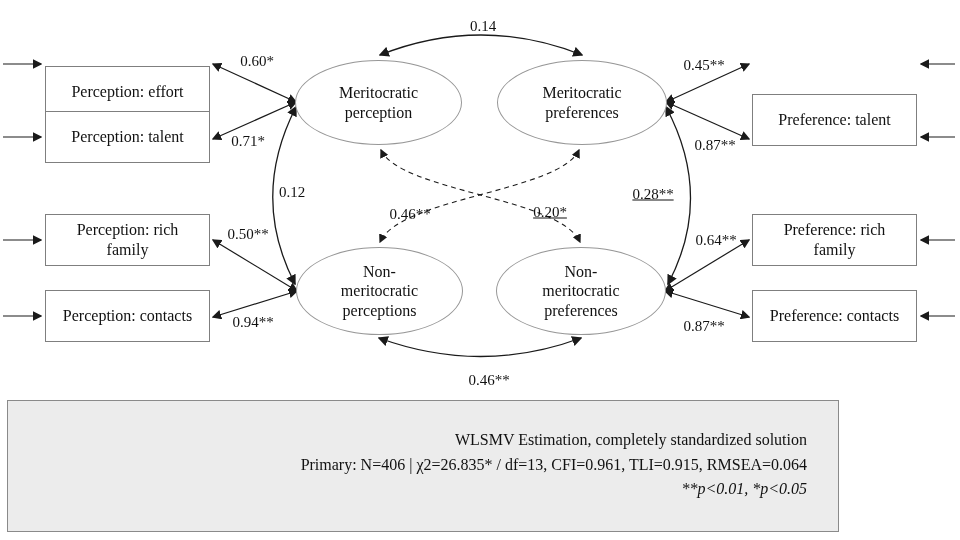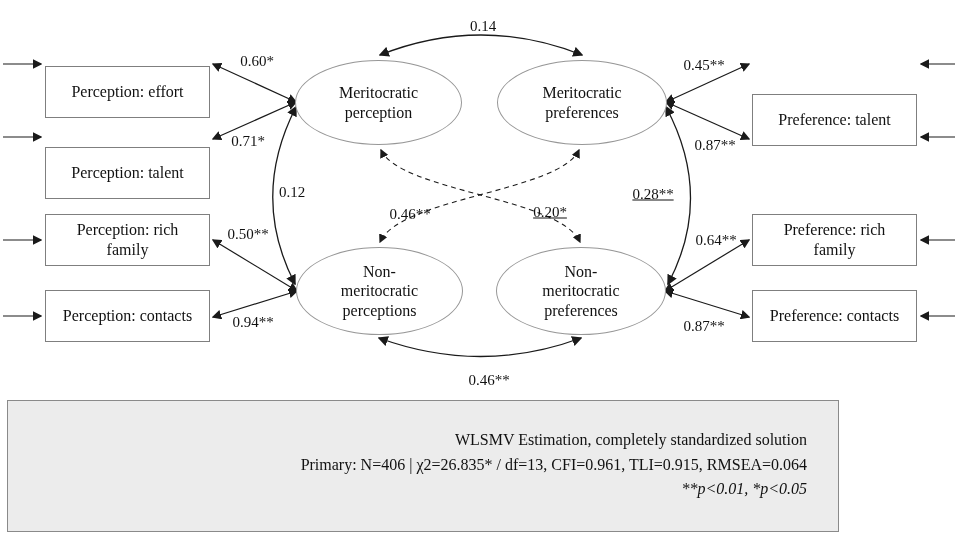--- a/index.html
+++ b/index.html
@@ -106,21 +106,21 @@
       <path d="M 379 338 Q 481 375 581 338" marker-start="url(#ah)" marker-end="url(#ah)"></path>
     </g>
 
     <g stroke="#1a1a1a" stroke-width="1.1" stroke-dasharray="5 4" fill="none">
       <path d="M 381 150 C 401 192 559 197 580 242" marker-start="url(#ah)" marker-end="url(#ah)"></path>
       <path d="M 579 150 C 559 192 401 197 380 242" marker-start="url(#ah)" marker-end="url(#ah)"></path>
     </g>
   </svg>
 
   <div class="box" style="left:45px; top:38px;  height:52px;margin-top:28px;"><span>Perception: effort</span></div>
-  <div class="box" style="left:45px; top:111px; height:52px;margin-top:36px;"><span>Perception: talent</span></div>
+  <div class="box" style="left:45px; top:111px; height:52px;"><span>Perception: talent</span></div>
   <div class="box" style="left:45px; top:214px; height:52px;"><span>Perception: rich
 family</span></div>
   <div class="box" style="left:45px; top:290px; height:52px;"><span>Perception: contacts</span></div>
 
   <div class="box" style="left:752px; top:94px; height:52px;"><span>Preference: talent</span></div>
   <div class="box" style="left:752px; top:214px; height:52px;"><span>Preference: rich
 family</span></div>
   <div class="box" style="left:752px; top:290px; height:52px;"><span>Preference: contacts</span></div>
 
   <div class="ellipse" style="left:295px; top:60px;  width:167px; height:85px;"><span>Meritocratic

